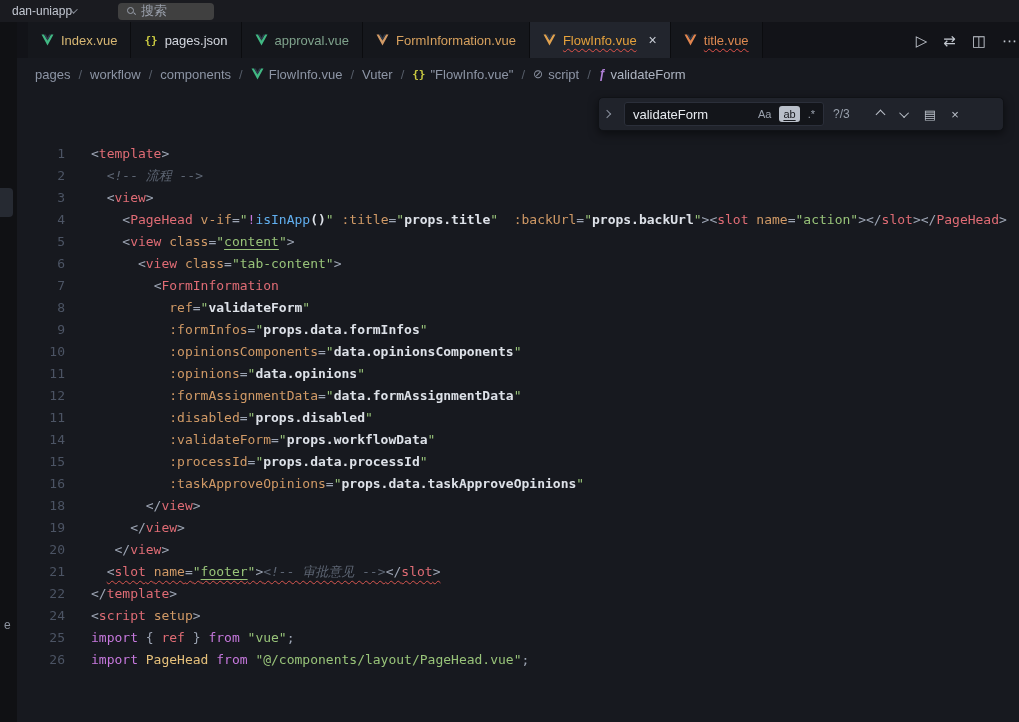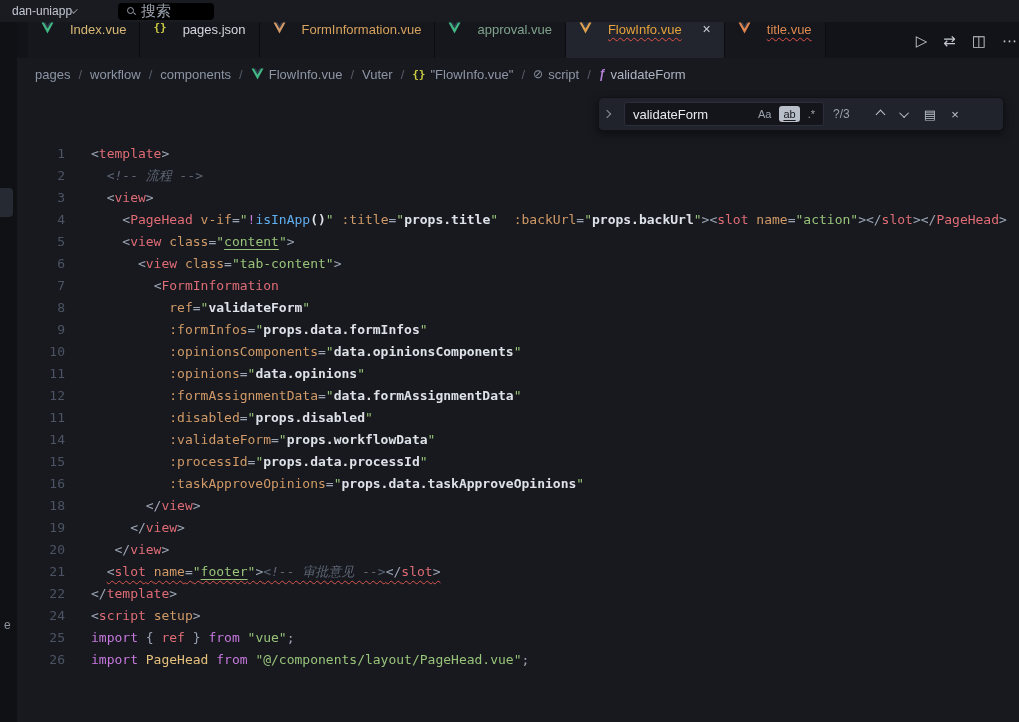--- a/index.html
+++ b/index.html
@@ -7,37 +7,37 @@
   body { font-family:"Liberation Sans", sans-serif; }
   .app { position:relative; width:1019px; height:722px; overflow:hidden; background:#131419; }
 
   
   .titlebar { height:22px; background:#1a1b20; display:flex; align-items:center; padding-left:6px; }
   .project { display:flex; align-items:center; color:#c3c8d2; font-size:12px; padding:0 6px; }
   .chev { display:inline-block; width:6px; height:6px; border-left:1.4px solid #8a8f99; border-bottom:1.4px solid #8a8f99; }
   .chev.down { transform:rotate(-45deg) translateY(-2px); }
   .chev.up   { transform:rotate(135deg); }
   .chev.right{ transform:rotate(-135deg); }
-  .searchbox { margin-left:34px; height:17px; min-width:96px; background:#000000; border-radius:4px;
-               display:flex; align-items:center; gap:6px; padding:0 9px; color:#9aa0ac; font-size:15px; }
+  .searchbox { margin-left:34px; height:17px; min-width:96px; background:#404040; border-radius:4px;
+               display:flex; align-items:center; gap:6px; padding:0 9px; color:#9aa0ac; font-size:13px; }
   .mag { position:relative; width:8px; height:8px; flex:none; }
   .mag::before { content:""; position:absolute; left:0; top:0; width:5px; height:5px; border:1.4px solid #9aa0ac; border-radius:50%; }
   .mag::after  { content:""; position:absolute; left:5.5px; top:5.5px; width:3px; height:1.4px; background:#9aa0ac; transform:rotate(45deg); }
 
   
   .main { display:flex; height:700px; }
   .left-strip { width:17px; background:#101114; position:relative; flex:none; }
   .strip-marker { position:absolute; left:0; top:166px; width:13px; height:29px; background:#262a32; border-radius:0 4px 4px 0; }
   .strip-text { position:absolute; left:4px; top:596px; color:#8d94a0; font-size:12px; }
 
   .editor-col { flex:1; min-width:0; display:flex; flex-direction:column; background:#17191f; }
 
   
   .tabbar { height:36px; background:#121318; display:flex; align-items:stretch; padding-left:11px; flex:none; }
-  .tab { display:flex; align-items:flex-start; gap:16px; padding:0 13px; font-size:13px; background:#15171c; border-right:1px solid #0b0c0f; white-space:nowrap; }
+  .tab { display:flex; align-items:center; gap:7px; padding:0 13px; font-size:13px; background:#15171c; border-right:1px solid #0b0c0f; white-space:nowrap; }
   .tab.active { background:#22252d; }
   .tab-close { color:#c9ced6; font-size:14px; margin-left:5px; line-height:1; }
   .file-icon { display:inline-flex; align-items:center; line-height:1; }
   .json-icon { color:#cbcb41; font-weight:bold; font-size:11px; font-family:"DejaVu Sans Mono",monospace; }
   .sym-icon { color:#8a91a0; font-size:12px; }
   .method-icon { color:#b180d7; font-size:12px; font-style:italic; font-weight:bold; }
   .squig { text-decoration:underline wavy #e0524a 1px; text-underline-offset:3px; text-decoration-skip-ink:none; }
   .tab-actions { margin-left:auto; display:flex; align-items:center; gap:16px; padding:0 2px 0 12px; color:#c2c7cf; }
   .tab-actions .act { font-size:15px; line-height:1; }
 
@@ -117,34 +117,34 @@
               </span>
               <span class="tab-label" style="color:#d8b874">Index.vue</span>
             </div>
             <div class="tab">
               <span class="file-icon json-icon">{}</span>
               <span class="tab-label" style="color:#d3d7df">pages.json</span>
             </div>
             <div class="tab">
               <span class="file-icon">
                 <svg width="13" height="12" viewBox="0 0 24 22">
+                  <path fill="#41b883" d="M1 1h4.6L12 12 18.4 1H23L12 21z"></path>
+                  <path fill="#2f3b4c" d="M5.6 1h3.2L12 6.7 15.2 1h3.2L12 12z"></path>
+                </svg>
+              </span>
+              <span class="tab-label" style="color:#7fa28c">approval.vue</span>
+            </div>
+            <div class="tab">
+              <span class="file-icon">
+                <svg width="13" height="12" viewBox="0 0 24 22">
                   <path fill="#d19a66" d="M1 1h4.6L12 12 18.4 1H23L12 21z"></path>
                   <path fill="#2f3b4c" d="M5.6 1h3.2L12 6.7 15.2 1h3.2L12 12z"></path>
                 </svg>
               </span>
               <span class="tab-label" style="color:#d7a15e">FormInformation.vue</span>
-            </div>
-            <div class="tab">
-              <span class="file-icon">
-                <svg width="13" height="12" viewBox="0 0 24 22">
-                  <path fill="#41b883" d="M1 1h4.6L12 12 18.4 1H23L12 21z"></path>
-                  <path fill="#2f3b4c" d="M5.6 1h3.2L12 6.7 15.2 1h3.2L12 12z"></path>
-                </svg>
-              </span>
-              <span class="tab-label" style="color:#7fa28c">approval.vue</span>
             </div>
             <div class="tab active">
               <span class="file-icon">
                 <svg width="13" height="12" viewBox="0 0 24 22">
                   <path fill="#e0a14f" d="M1 1h4.6L12 12 18.4 1H23L12 21z"></path>
                   <path fill="#2f3b4c" d="M5.6 1h3.2L12 6.7 15.2 1h3.2L12 12z"></path>
                 </svg>
               </span>
               <span class="tab-label squig" style="color:#e6a23c">FlowInfo.vue</span>
               <span class="tab-close">×</span>

